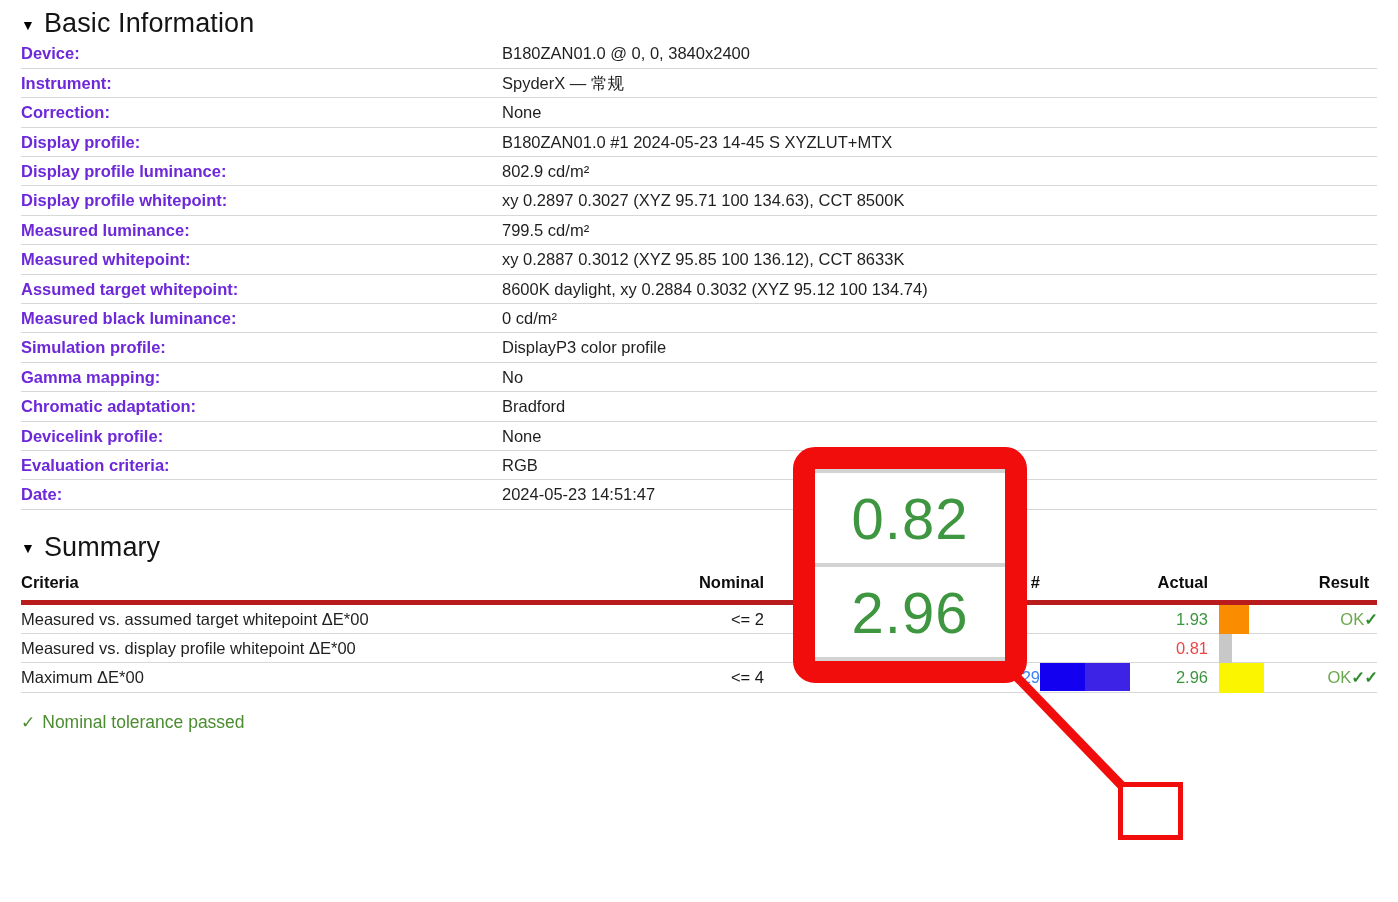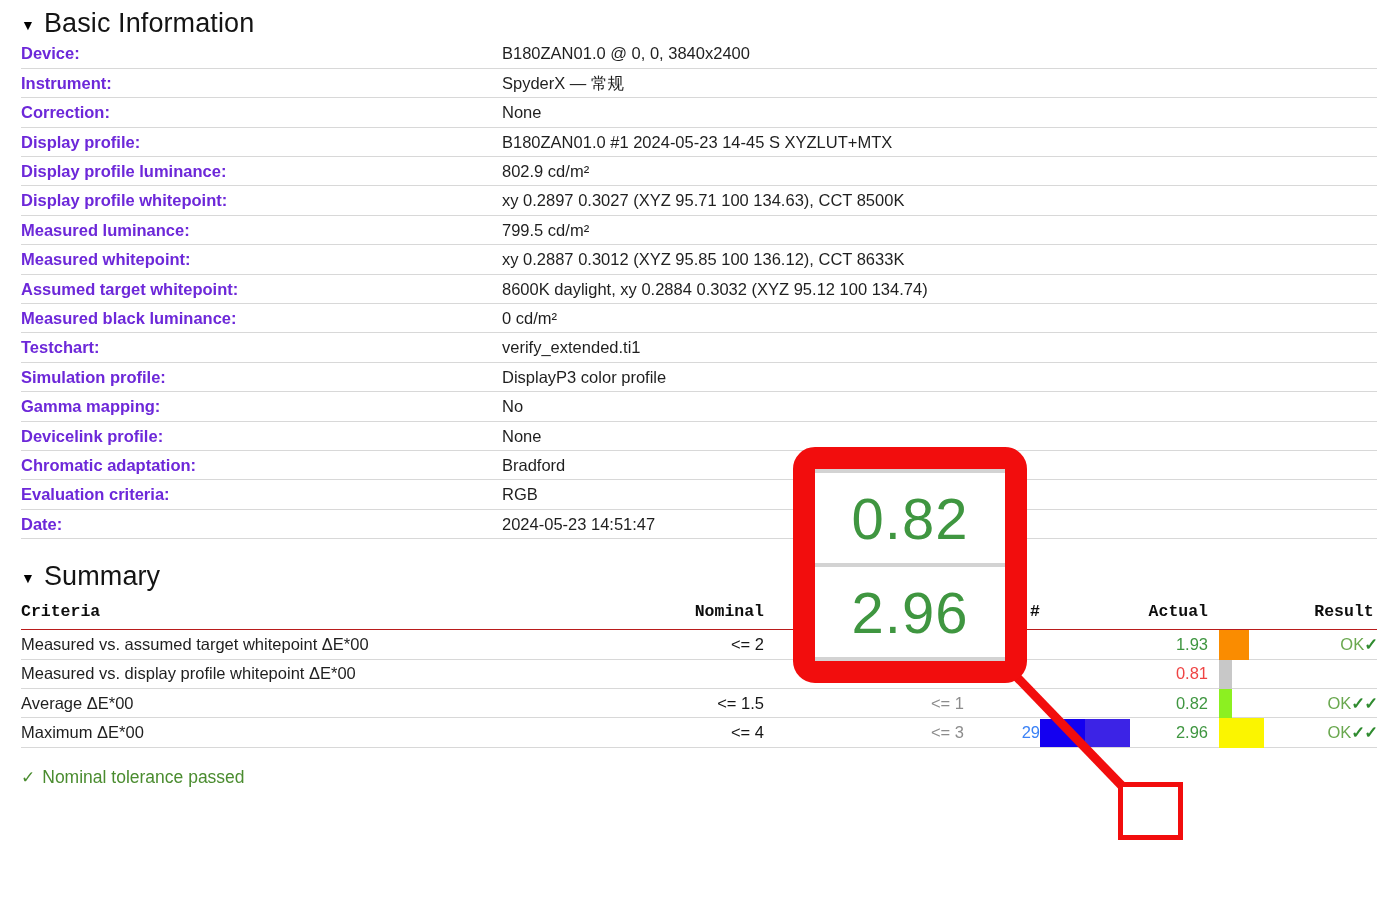--- a/index.html
+++ b/index.html
@@ -66,24 +66,23 @@
   .summary-table {
     width: 100%;
     border-collapse: collapse;
     table-layout: fixed;
   }
   .summary-table th {
     font-size: 16.5px;
     font-weight: bold;
     color: #0d0d0d;
     padding: 0 0 8px 0;
-    border-bottom: 1px solid #b91c1c;
+    border-bottom: 5px solid #b91c1c;
     text-align: right;
     white-space: nowrap;
-    font-family: Liberation Mono, monospace;
   }
   .summary-table th.criteria-h { text-align: left; }
   .summary-table td {
     font-size: 16.5px;
     border-bottom: 1px solid #d8d8d8;
     height: 29.4px;
     padding: 0;
     text-align: right;
     white-space: nowrap;
     vertical-align: middle;
@@ -228,38 +227,34 @@
       </tr>
     <tr>
         <td class="k">Assumed target whitepoint:</td>
         <td class="v">8600K daylight, xy 0.2884 0.3032 (XYZ 95.12 100 134.74)</td>
       </tr>
     <tr>
         <td class="k">Measured black luminance:</td>
         <td class="v">0 cd/m²</td>
       </tr>
     <tr>
-        <td class="k">Testchart:</td>
-        <td class="v">verify_extended.ti1</td>
-      </tr>
-    <tr>
         <td class="k">Simulation profile:</td>
         <td class="v">DisplayP3 color profile</td>
       </tr>
     <tr>
         <td class="k">Gamma mapping:</td>
         <td class="v">No</td>
       </tr>
     <tr>
+        <td class="k">Chromatic adaptation:</td>
+        <td class="v">Bradford</td>
+      </tr>
+    <tr>
         <td class="k">Devicelink profile:</td>
         <td class="v">None</td>
-      </tr>
-    <tr>
-        <td class="k">Chromatic adaptation:</td>
-        <td class="v">Bradford</td>
       </tr>
     <tr>
         <td class="k">Evaluation criteria:</td>
         <td class="v">RGB</td>
       </tr>
     <tr>
         <td class="k">Date:</td>
         <td class="v">2024-05-23 14:51:47</td>
       </tr>
   </tbody>
@@ -319,34 +314,20 @@
       <td class="barcell">
             <div class="bars"></div>
           </td>
       <td class="actual-gray">0.81</td>
       <td class="swatchcell">
             <div class="swatch" style="background:#c8c8c8;width:13px;"></div>
           </td>
       <td class="result-cell"><span class="ok-text"></span><span class="check"></span></td>
     </tr>
 
-    <tr>
-      <td class="criteria">Average ΔE*00</td>
-      <td class="nominal">&lt;= 1.5</td>
-      <td class="recom">&lt;= 1</td>
-      <td class="hashnum"></td>
-      <td class="barcell">
-            <div class="bars"></div>
-          </td>
-      <td class="actual-ok">0.82</td>
-      <td class="swatchcell">
-            <div class="swatch" style="background:#8cf021;width:13px;"></div>
-          </td>
-      <td class="result-cell"><span class="ok-text">OK</span><span class="check">✓✓</span></td>
-    </tr>
 
     <tr>
       <td class="criteria">Maximum ΔE*00</td>
       <td class="nominal">&lt;= 4</td>
       <td class="recom">&lt;= 3</td>
       <td class="hashnum">29</td>
       <td class="barcell">
         <div class="bars">
           <div class="b" style="background:#1400f0;width:45px;"></div>
           <div class="b" style="background:#3c23e6;width:45px;"></div>

